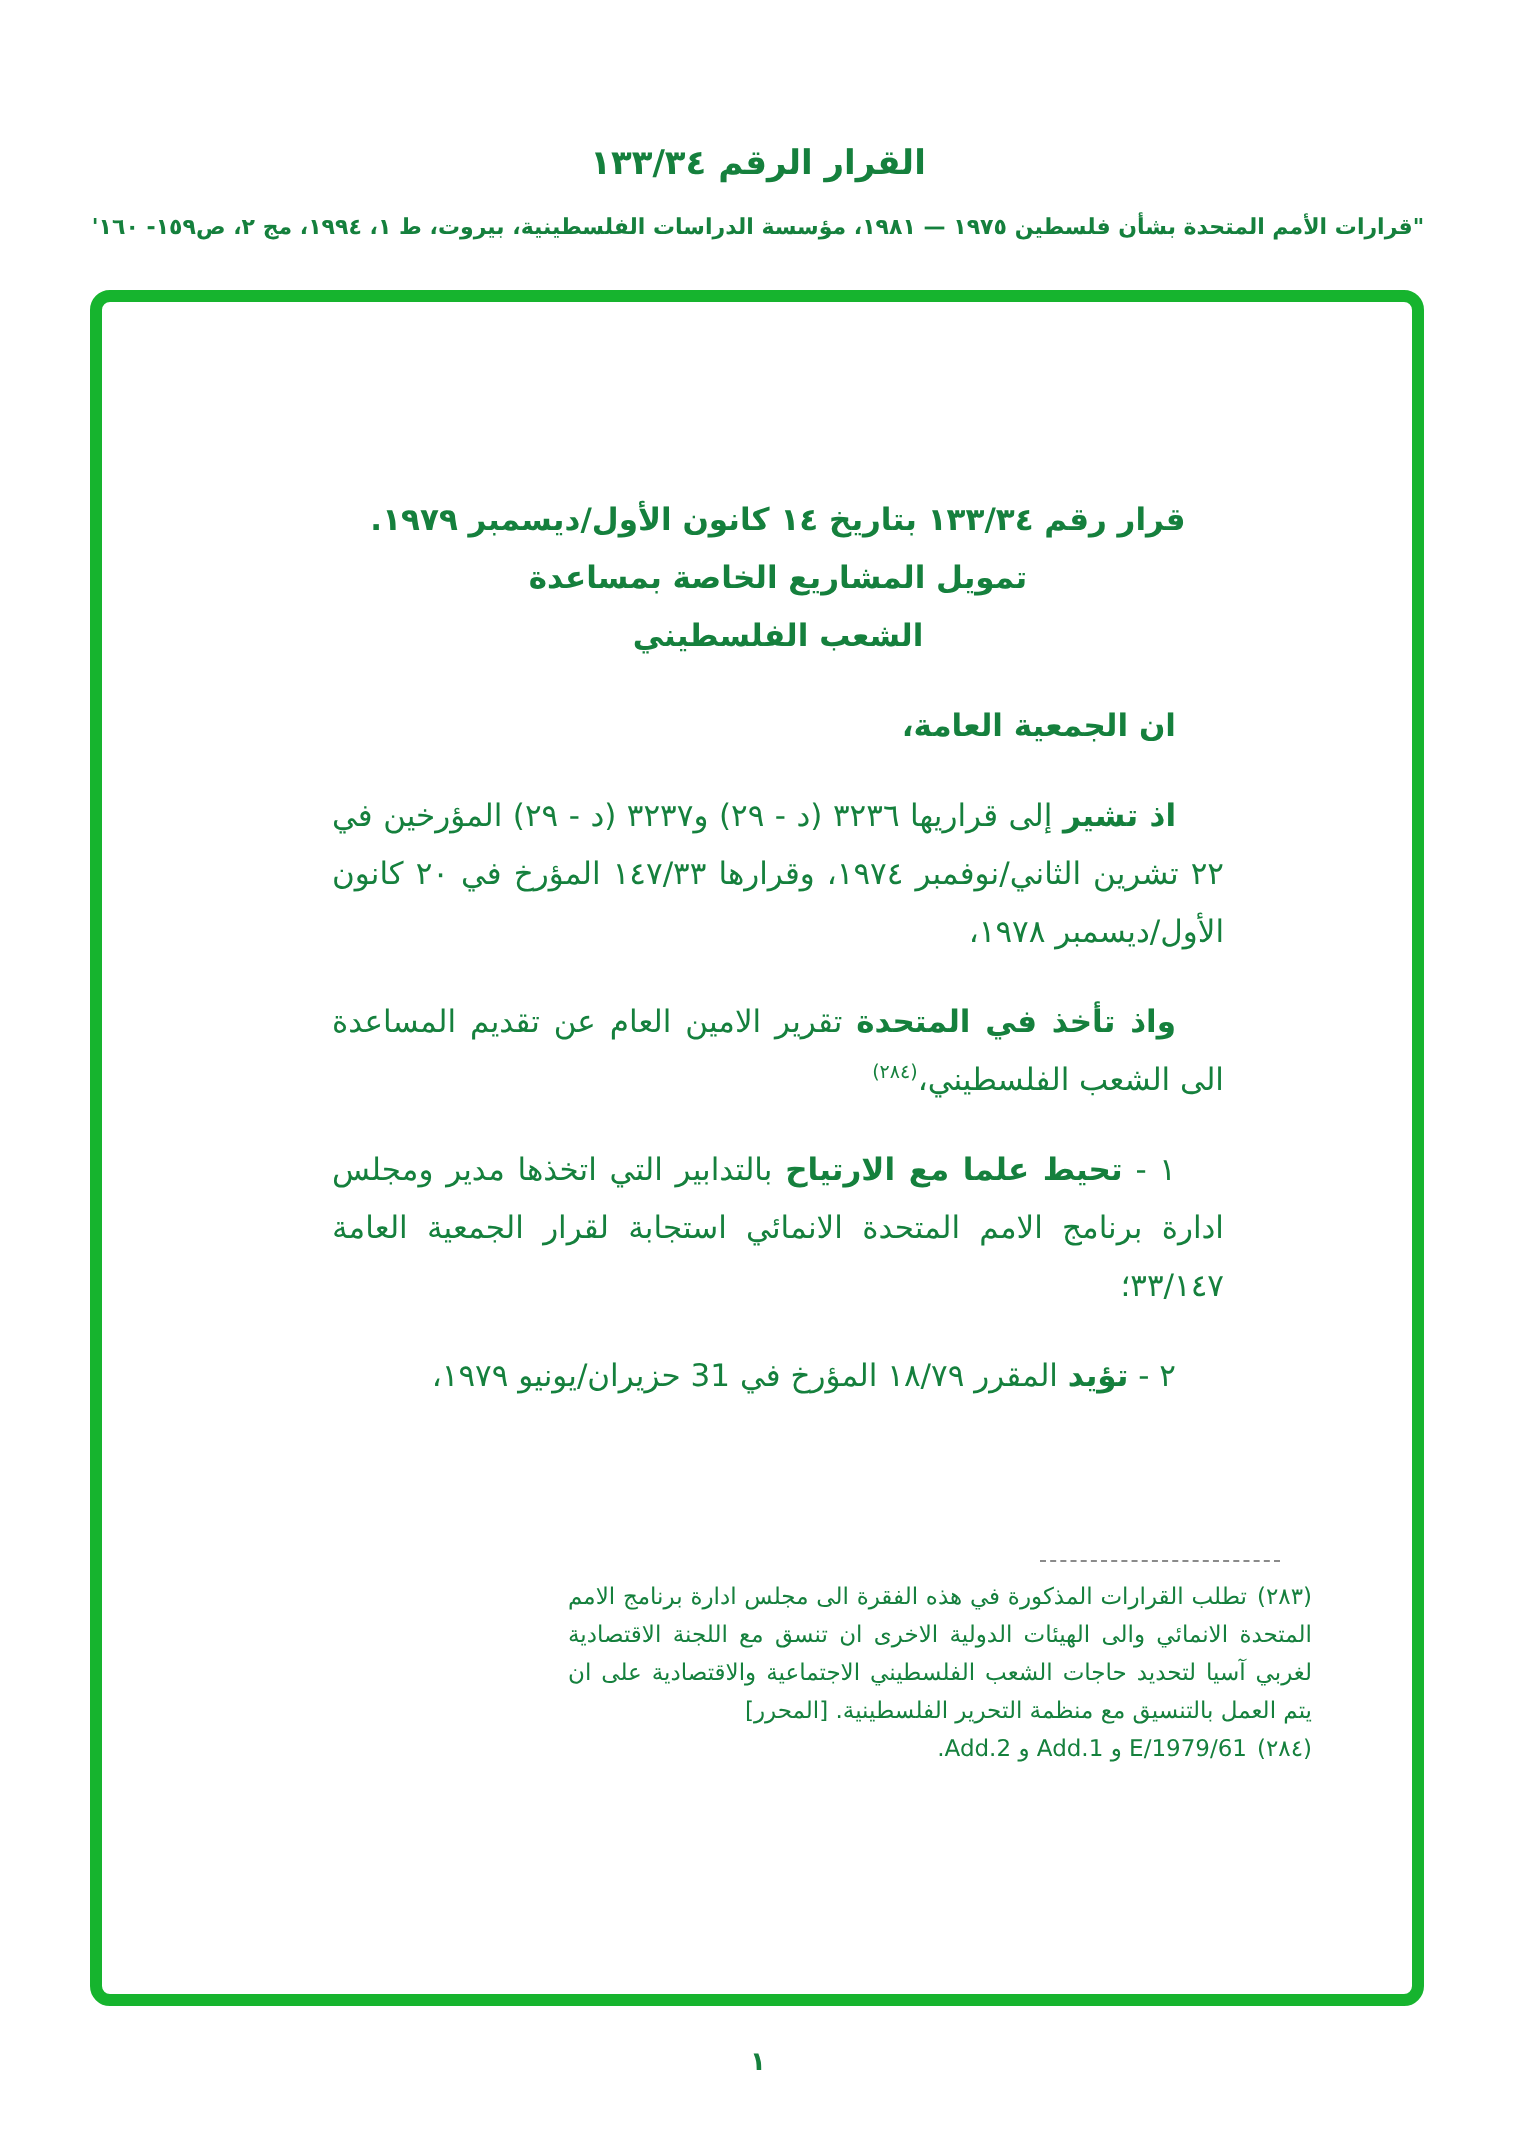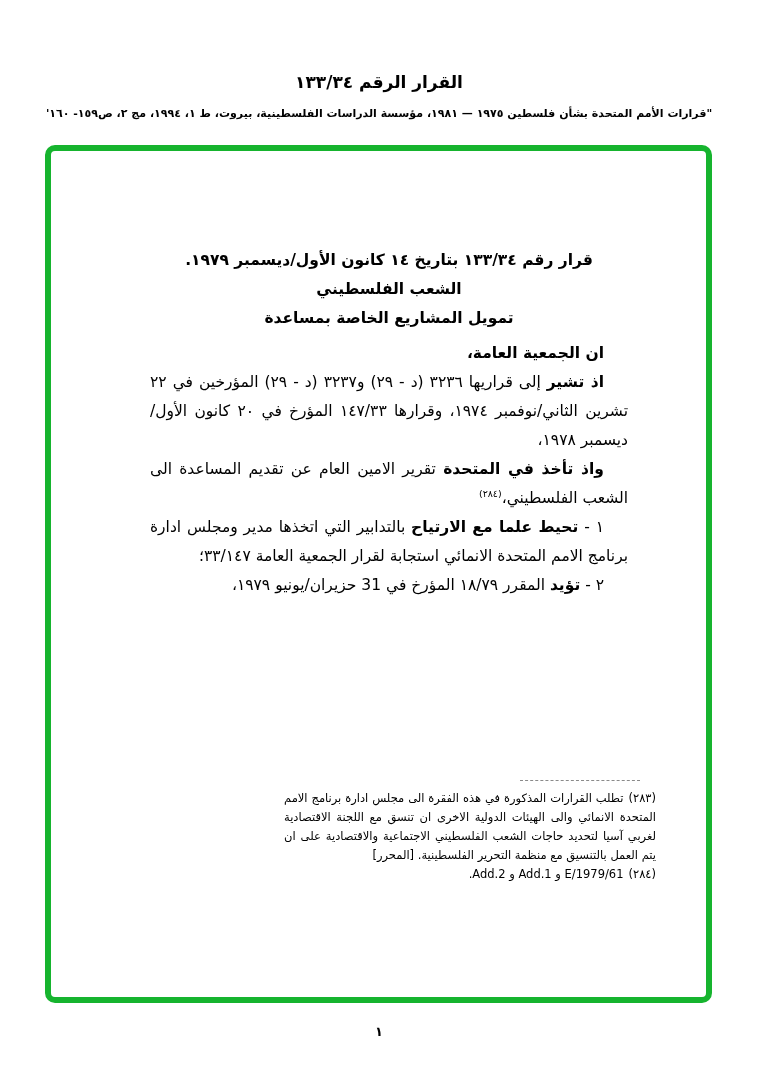--- a/index.html
+++ b/index.html
@@ -1,21 +1,21 @@
 <!DOCTYPE html>
 <html><head>
 <meta charset="utf-8">
 <style>
   html,body{margin:0;padding:0;background:#ffffff;}
   .page{
     position:relative;
     width:758px;height:1078px;
     background:#ffffff;
     font-family:"DejaVu Sans","Liberation Sans",sans-serif;
-    color:#000000;
+    color:#15803d;
     overflow:hidden;
   }
   .header-title{
     position:absolute;top:72px;left:0;width:100%;
     text-align:center;direction:rtl;
     font-weight:bold;font-size:17px;
   }
   .header-source{
     position:absolute;top:107px;left:0;width:100%;
     text-align:center;direction:rtl;
@@ -32,21 +32,21 @@
   }
   .doc-body{
     position:absolute;top:246px;right:130px;width:478px;
     direction:rtl;text-align:justify;
     font-size:15.5px;line-height:29px;
   }
   .doc-title .doc-title-line{
     text-align:center;font-weight:bold;
   }
   .doc-title{margin-bottom:6px;}
-  .para{margin:0;text-indent:24px;}
+  .para{margin:16px;text-indent:24px;}
   .b{font-weight:bold;}
   sup{font-size:9.5px;line-height:0;vertical-align:super;}
   .footnotes{
     position:absolute;top:780px;right:102px;width:372px;
     direction:rtl;text-align:justify;
     font-size:11.5px;line-height:19px;margin-left:17px;
   }
   .fn-separator{
     width:120px;height:0;
     border-top:1.5px dashed #8a8a8a;
@@ -66,22 +66,22 @@
 
   <div class="header-title">القرار الرقم ١٣٣/٣٤</div>
 
   <div class="header-source">"قرارات الأمم المتحدة بشأن فلسطين ١٩٧٥ — ١٩٨١، مؤسسة الدراسات الفلسطينية، بيروت، ط ١، ١٩٩٤، مج ٢، ص١٥٩- ١٦٠'</div>
 
   <div class="frame"></div>
 
   <div class="doc-body">
     <div class="doc-title">
         <div class="doc-title-line">قرار رقم ١٣٣/٣٤ بتاريخ ١٤ كانون الأول/ديسمبر ١٩٧٩.</div>
+        <div class="doc-title-line">تمويل المشاريع الخاصة بمساعدة</div>
         <div class="doc-title-line">الشعب الفلسطيني</div>
-        <div class="doc-title-line">تمويل المشاريع الخاصة بمساعدة</div>
       </div>
     <div>
         <p class="para"><span class="b">ان الجمعية العامة،</span></p>
         <p class="para"><span class="b">اذ تشير</span><span> إلى قراريها ٣٢٣٦ (د - ٢٩) و٣٢٣٧ (د - ٢٩) المؤرخين في ٢٢ تشرين الثاني/نوفمبر ١٩٧٤، وقرارها ١٤٧/٣٣ المؤرخ في ٢٠ كانون الأول/ديسمبر ١٩٧٨،</span></p>
         <p class="para"><span class="b">واذ تأخذ في المتحدة</span><span> تقرير الامين العام عن تقديم المساعدة الى الشعب الفلسطيني،</span><sup>(٢٨٤)</sup></p>
         <p class="para"><span>١ - </span><span class="b">تحيط علما مع الارتياح</span><span> بالتدابير التي اتخذها مدير ومجلس ادارة برنامج الامم المتحدة الانمائي استجابة لقرار الجمعية العامة ٣٣/١٤٧؛</span></p>
         <p class="para"><span>٢ - </span><span class="b">تؤيد</span><span> المقرر ١٨/٧٩ المؤرخ في 31 حزيران/يونيو ١٩٧٩،</span></p>
       </div>
   </div>
 

